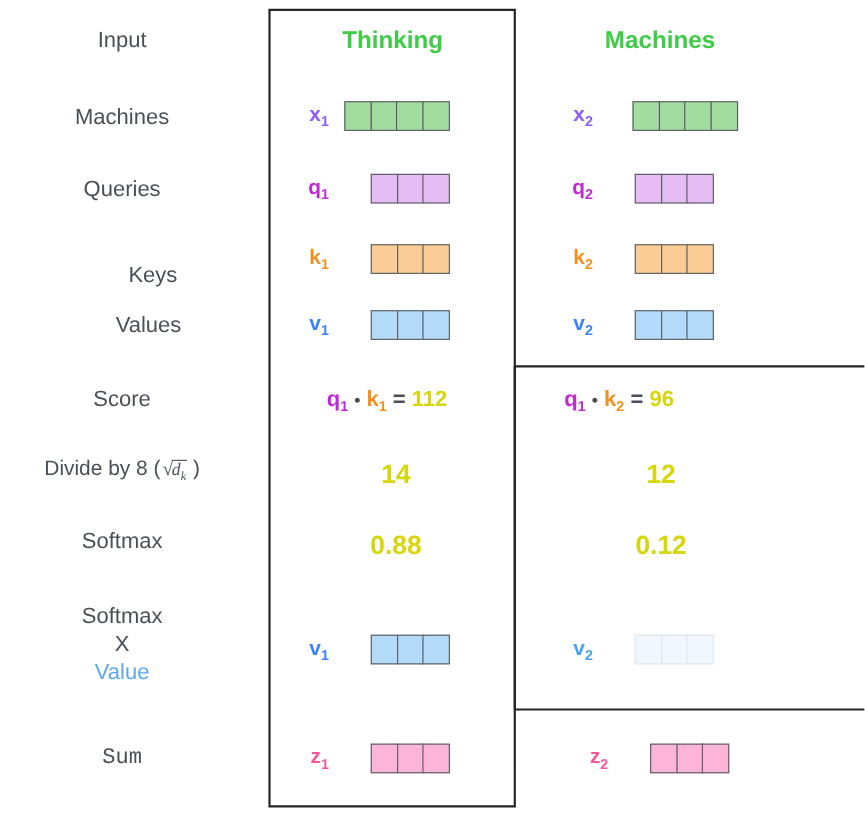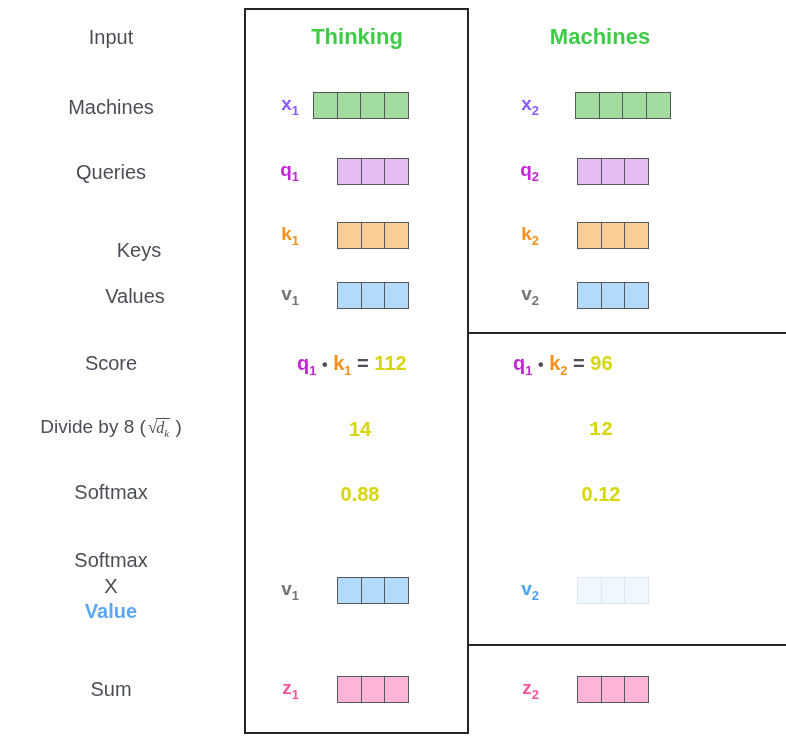--- a/index.html
+++ b/index.html
@@ -52,21 +52,20 @@
   .math-sqrt .vinc {
     border-top: 1px solid #4a4f56;
     padding: 0 1px 0 0;
     margin-left: -1px;
   }
   .math-sqrt sub {
     font-size: 11px;
   }
   .value-word {
     color: #5aa9f0;
-    font-weight: bold;
   }
 
   
   .col-header {
     position: absolute;
     font-size: 22px;
     font-weight: bold;
     color: #3ecc47;
     text-align: center;
     width: 200px;
@@ -107,40 +106,40 @@
   .cell.green  { background: #a2dd9f; }
   .cell.purple { background: #e6bcf5; }
   .cell.orange { background: #fbcd96; }
   .cell.blue   { background: #b3daf8; }
   .cell.pink   { background: #fcb5d6; }
   .cell.faded  { background: #f1f7fe; border-color: #dde6ef; }
 
   .lbl-green  { color: #8b5cf6; }
   .lbl-purple { color: #c227d6; }
   .lbl-orange { color: #f5901e; }
-  .lbl-blue   { color: #737373; }
+  .lbl-blue   { color: #3b82f6; }
   .lbl-pink   { color: #f7569e; }
   .lbl-faded  { color: #4aa3f2; }
 
   
   .score-expr {
     position: absolute;
     font-size: 20px;
     font-weight: bold;
     white-space: nowrap;
     line-height: 1;
   }
   .score-expr sub { font-size: 13px; }
   .score-expr .op-dot { color: #4a4f56; font-size: 16px; }
   .score-expr .eq { color: #4a4f56; }
   .score-expr .num { color: #d6d60b; }
 
   .num-value {
     position: absolute;
-    font-size: 20px;
+    font-size: 24px;
     font-weight: bold;
     color: #d6d60b;
     text-align: center;
     width: 120px;
     white-space: nowrap;
   }
 </style>
 </head>
 <body>
 
@@ -170,21 +169,21 @@
 </div>
 
 <div class="row-label" style="top:481px;">Softmax</div>
 
 <div class="row-label" style="top:548px; line-height:1.28;">
   <div>Softmax</div>
   <div>X</div>
   <div class="value-word">Value</div>
 </div>
 
-<div class="row-label" style="top:678px;">Sum</div>
+<div class="row-label" style="top:678px;font-family:Liberation Mono, monospace;">Sum</div>
 
 <div class="col-header" style="left:257px; top:24px;">Thinking</div>
 <div class="col-header" style="left:500px; top:24px;">Machines</div>
 
 <div class="vec" style="left:265px; top:92px;">
   <span class="vec-label lbl-green">
     <span>x</span><sub>1</sub>
   </span>
   <span class="cells">
     <span class="cell green"></span>
@@ -282,21 +281,21 @@
 
 <div class="score-expr" style="left:513px; top:353px;text-align:center;">
   <span class="lbl-purple"><span>q</span><sub>1</sub></span>
   <span class="op-dot">•</span>
   <span class="lbl-orange"><span>k</span><sub>2</sub></span>
   <span class="eq">=</span>
   <span class="num">96</span>
 </div>
 
 <div class="num-value" style="left:300px; top:418px;">14</div>
-<div class="num-value" style="left:541px; top:418px;font-family:Liberation Mono, monospace;">12</div>
+<div class="num-value" style="left:541px; top:418px;">12</div>
 
 <div class="num-value" style="left:300px; top:483px;">0.88</div>
 <div class="num-value" style="left:541px; top:483px;">0.12</div>
 
 <div class="vec" style="left:265px; top:577px;">
   <span class="vec-label lbl-blue">
     <span>v</span><sub>1</sub>
   </span>
   <span class="cells" style="margin-left:24px;">
     <span class="cell blue"></span>
@@ -320,21 +319,21 @@
   <span class="vec-label lbl-pink">
     <span>z</span><sub>1</sub>
   </span>
   <span class="cells" style="margin-left:24px;">
     <span class="cell pink"></span>
     <span class="cell pink"></span>
     <span class="cell pink"></span>
   </span>
 </div>
 
-<div class="vec" style="left:505px; top:676px;justify-content:space-between;">
+<div class="vec" style="left:519px; top:676px;justify-content:space-between;">
   <span class="vec-label lbl-pink">
     <span>z</span><sub>2</sub>
   </span>
   <span class="cells" style="margin-left:24px;">
     <span class="cell pink"></span>
     <span class="cell pink"></span>
     <span class="cell pink"></span>
   </span>
 </div>
 

